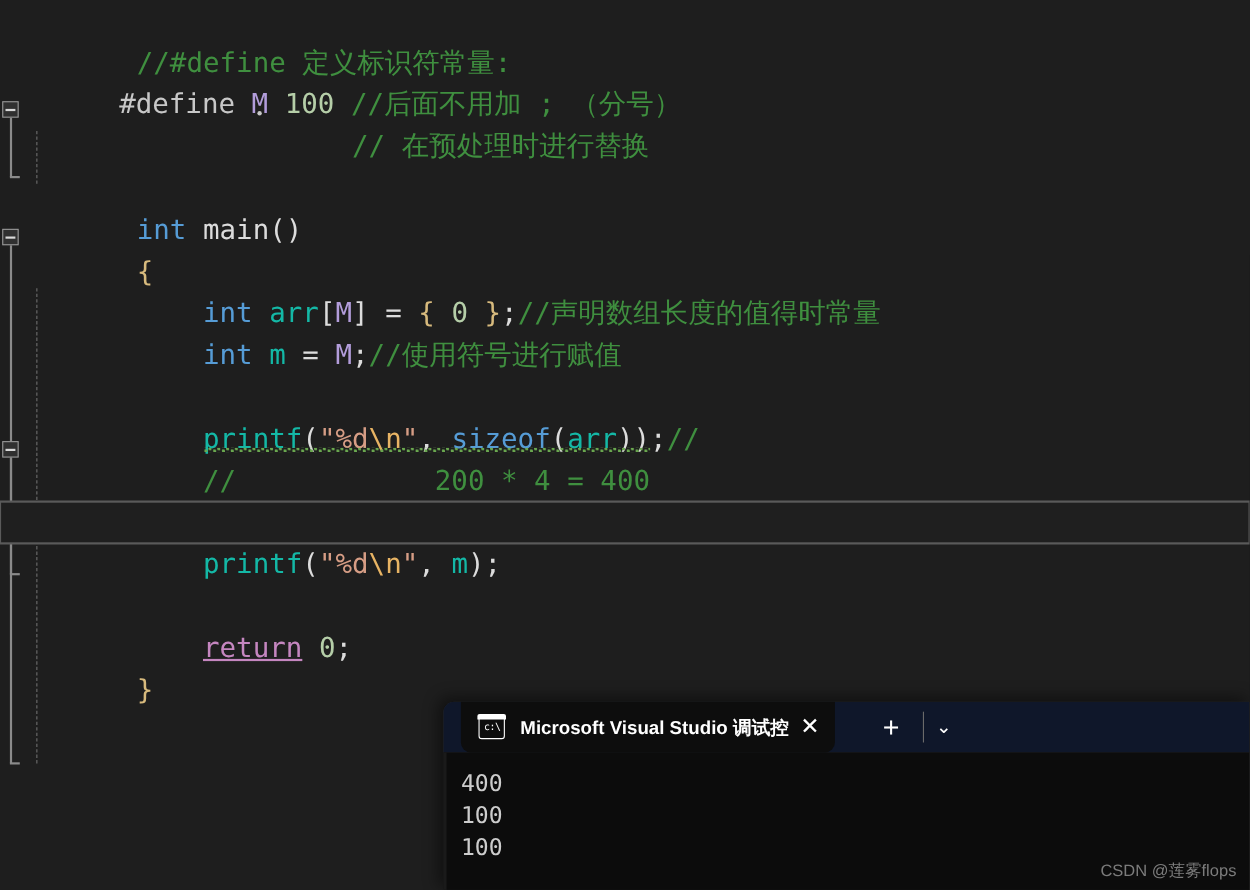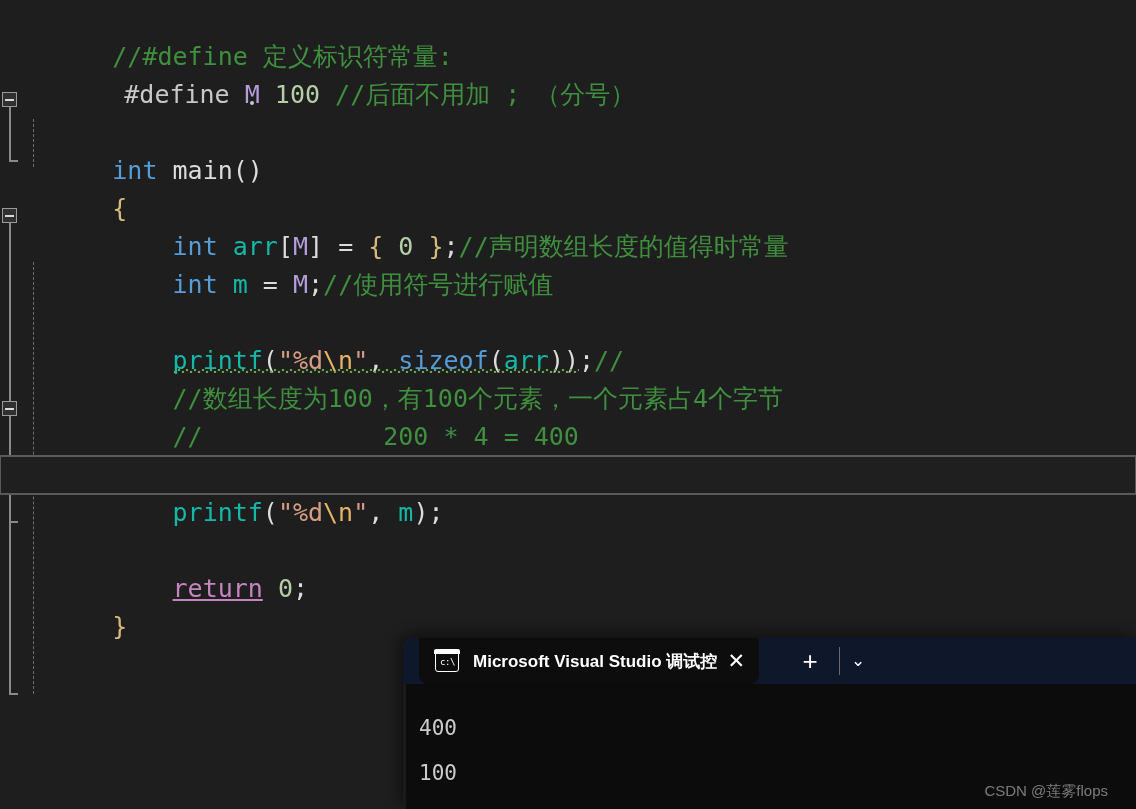--- a/index.html
+++ b/index.html
@@ -30,21 +30,21 @@
   }
 
   .line {
     position: relative;
     height: 38px;
     line-height: 38px;
     white-space: pre;
     font-family: "DejaVu Sans Mono", monospace;
     font-size: 25px;
     color: #dcdcdc;
-    padding-left: 22px;
+    padding-left: 34px;
     box-sizing: border-box;
   }
 
   
   .line.current-line {
     outline: 2px solid #5a5a5a;
     outline-offset: -1px;
     background: #1f1f1f;
     width: 1136px;
   }
@@ -265,33 +265,32 @@
     background: #0c0c0c;
     padding: 14px 0 0 16px;
     box-sizing: border-box;
   }
   .term-line {
     font-family: "DejaVu Sans Mono", monospace;
     font-size: 21px;
     line-height: 29px;
     color: #cccccc;
     white-space: pre;
-    margin-top: 16px;
   }
   .term-left-edge {
     position: absolute;
     left: 0; top: 0; bottom: 0;
     width: 3px;
     background: #1a1a1a;
   }
 
   
   #watermark {
     position: absolute;
-    right: 28px;
+    right: 12px;
     bottom: 8px;
     font-family: "Liberation Sans", sans-serif;
     font-size: 15px;
     color: #8f8f8f;
     opacity: 0.85;
     white-space: nowrap;
   }
 </style>
 </head>
 <body>
@@ -316,24 +315,27 @@
   <div class="indent-guide" style="left:33px; top:119px; height:48px;"></div>
   <div class="indent-guide" style="left:33px; top:262px; height:432px;"></div>
 
   <div class="code-area">
 
     <div class="line">
       <span class="cmt">//#define 定义标识符常量:</span>
     </div>
 
 
-    <div class="line" style="padding-left:34px;">
+    <div class="line" style="padding-left:18px;">
       <span class="pre">#define</span><span class="plain"> </span><span class="macro qdot">M</span><span class="plain"> </span><span class="num">100</span><span class="plain"> </span><span class="cmt">//后面不用加 ; （分号）</span>
     </div>
 
+    <div class="line">
+      <span class="plain">             </span><span class="cmt">// 在预处理时进行替换</span>
+    </div>
 
     <div class="line"></div>
 
     <div class="line">
       <span class="kw">int</span><span class="plain"> </span><span class="fn" style="color:#dcdcdc">main</span><span class="punc">()</span>
     </div>
 
     <div class="line">
       <span class="brace">{</span>
     </div>
@@ -345,23 +347,20 @@
     <div class="line">
       <span>    </span><span class="kw">int</span><span> </span><span class="plain">m</span><span class="punc"> = </span><span class="macro">M</span><span class="punc">;</span><span class="cmt">//使用符号进行赋值</span>
     </div>
 
     <div class="line"></div>
 
     <div class="line">
       <span>    </span><span class="squiggle"><span class="plain">printf</span><span class="punc">(</span><span class="str">"%d</span><span class="esc">\n</span><span class="str">"</span><span class="punc">, </span><span class="kw">sizeof</span><span class="punc">(</span><span class="plain">arr</span><span class="punc">)</span><span class="punc">)</span></span><span class="punc">;</span><span class="cmt">//</span>
     </div>
 
-    <div class="line">
-      <span>    </span><span class="cmt">//数组长度为100，有100个元素，一个元素占4个字节</span>
-    </div>
 
     <div class="line">
       <span>    </span><span class="cmt">//            200 * 4 = 400</span>
     </div>
 
     <div class="line">
       <span>    </span><span class="plain">printf</span><span class="punc">(</span><span class="str">"%d</span><span class="esc">\n</span><span class="str">"</span><span class="punc">, </span><span class="macro">M</span><span class="punc">)</span><span class="punc">;</span>
     </div>
 
     <div class="line current-line">

